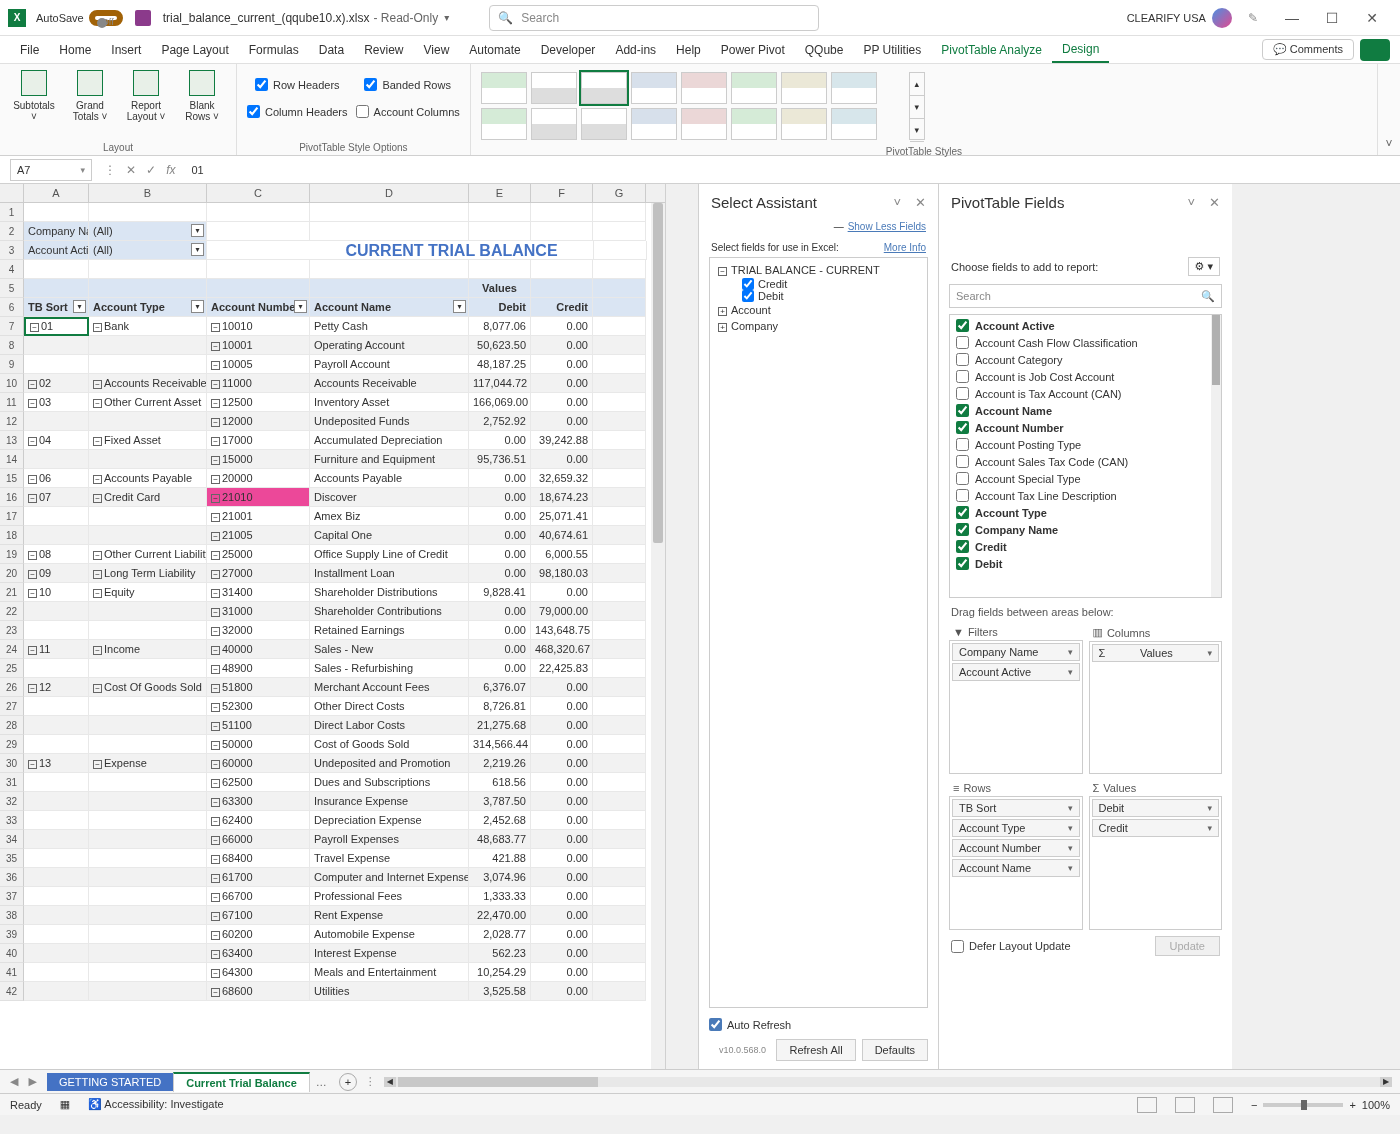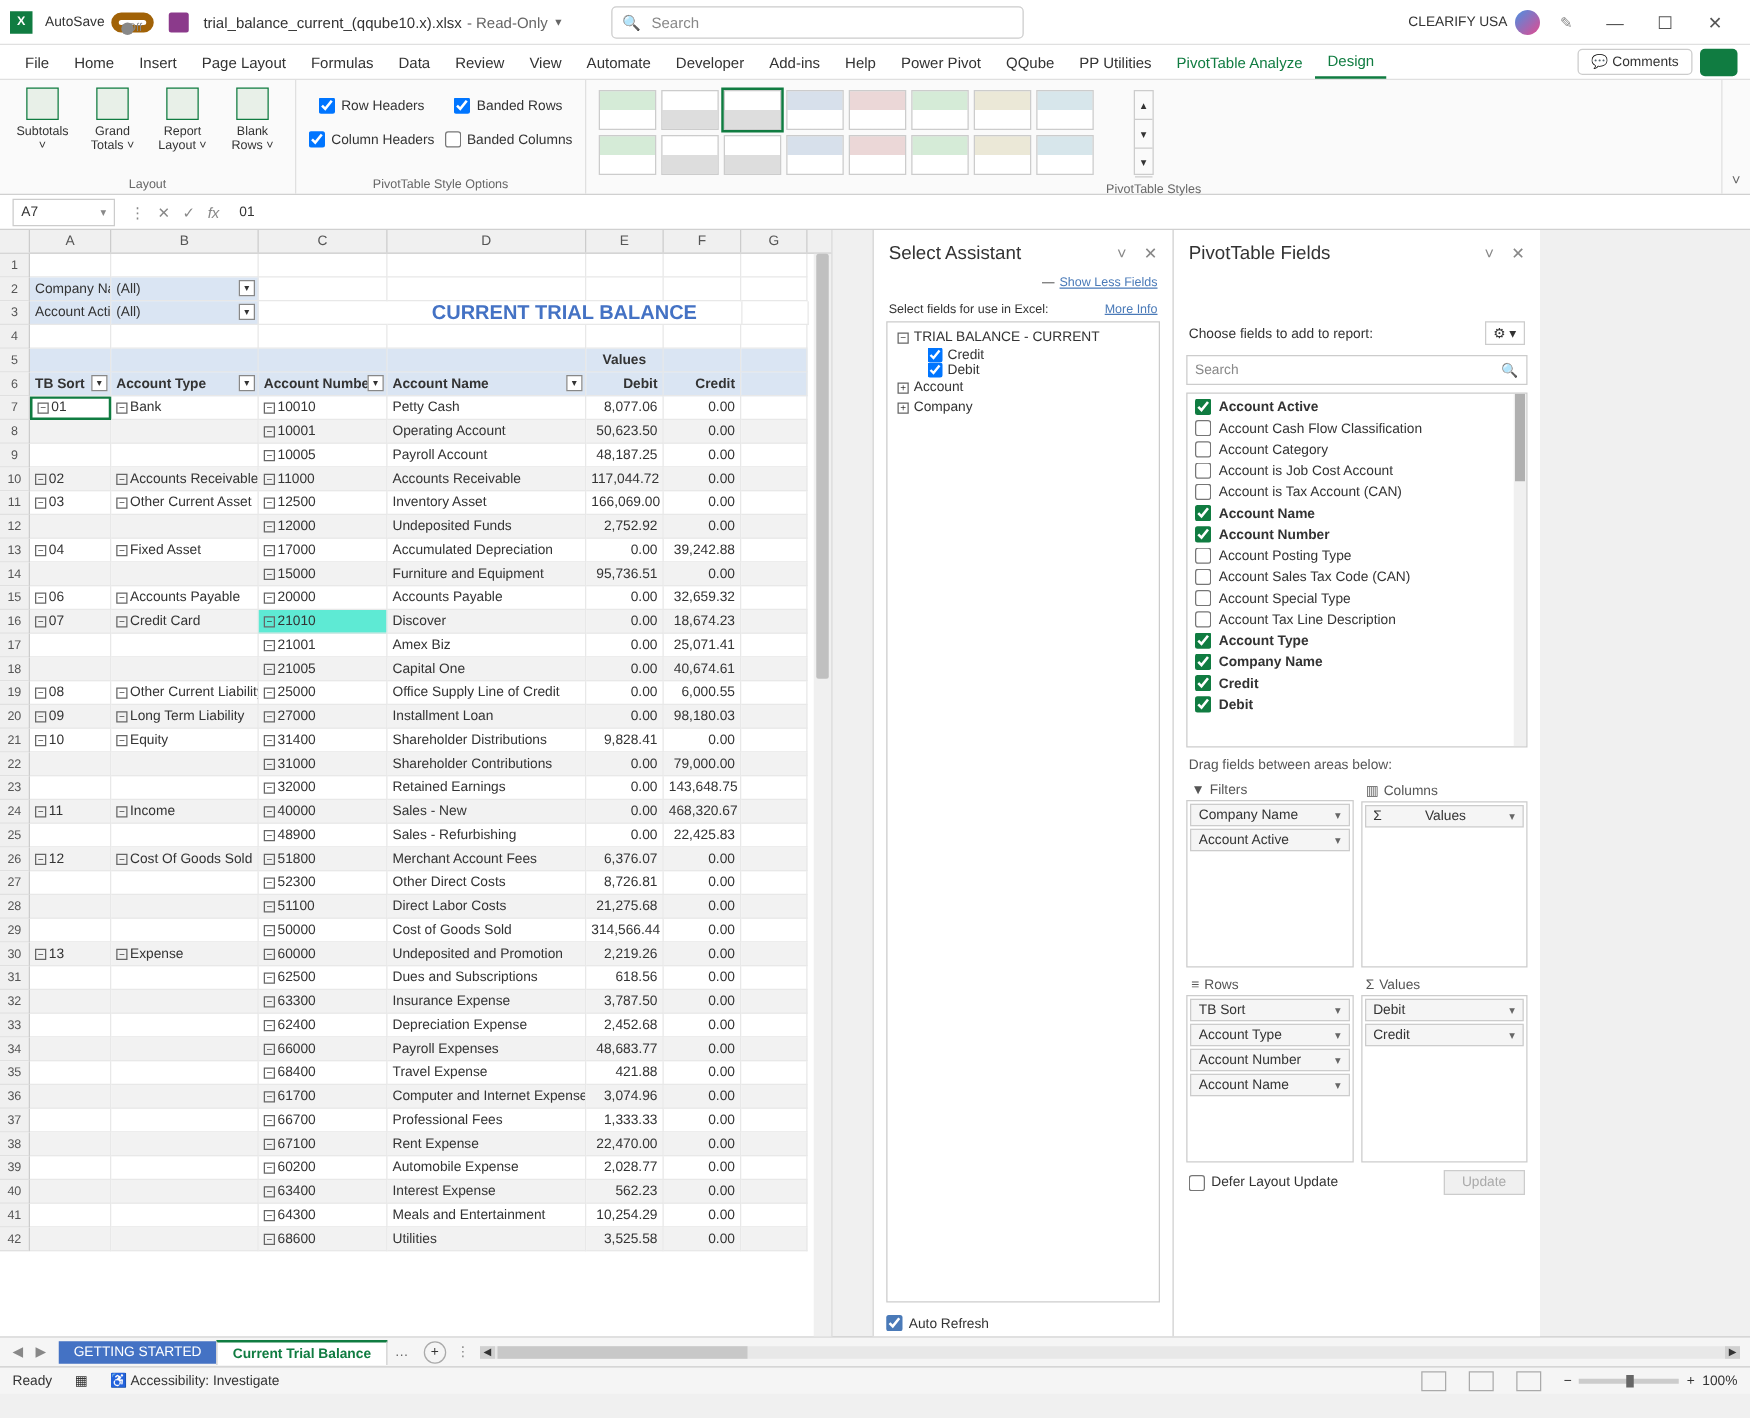--- a/index.html
+++ b/index.html
@@ -231,21 +231,21 @@
             <span>Column Headers</span>
           </label>
       </div>
       <div class="checkbox-stack">
         <label class="chk">
             <input type="checkbox" checked="" style="">
             <span>Banded Rows</span>
           </label>
         <label class="chk">
             <input type="checkbox" style="">
-            <span>Banded Columns</span>
+            <span>Account Columns</span>
           </label>
       </div>
     </div>
     <div class="group-label">PivotTable Style Options</div>
   </div>
   <div class="ribbon-group" style="flex:1">
     <div class="group-body">
       <div class="styles-gallery">
         <div class="swatch c1"></div>
           <div class="swatch"></div>
@@ -451,21 +451,21 @@
             <div class="cell cC"><span class="expand">−</span>20000</div>
             <div class="cell cD">Accounts Payable</div>
             <div class="cell cE">0.00</div>
             <div class="cell cF">32,659.32</div>
             <div class="cell cG"></div>
           </div>
           <div class="grow ">
             <div class="rowh">16</div>
             <div class="cell cA" style="background: rgb(242, 242, 242);"><span class="expand">−</span>07</div>
             <div class="cell cB" style="background: rgb(242, 242, 242);"><span class="expand">−</span>Credit Card</div>
-            <div class="cell cC" style="background: #5eead4;"><span class="expand">−</span>21010</div>
+            <div class="cell cC" style="background: #ec4899;"><span class="expand">−</span>21010</div>
             <div class="cell cD" style="background: rgb(242, 242, 242);">Discover</div>
             <div class="cell cE" style="background: rgb(242, 242, 242);">0.00</div>
             <div class="cell cF" style="background: rgb(242, 242, 242);">18,674.23</div>
             <div class="cell cG" style="background: rgb(242, 242, 242);"></div>
           </div>
           <div class="grow ">
             <div class="rowh">17</div>
             <div class="cell cA"></div>
             <div class="cell cB"></div>
             <div class="cell cC"><span class="expand">−</span>21001</div>
@@ -759,20 +759,27 @@
         </div>
       <div class="tree-node"><span class="tbox">+</span><span>Account</span></div>
       <div class="tree-node"><span class="tbox">+</span><span>Company</span></div>
     </div>
     <div style="padding:4px 10px">
         <label class="chk">
           <input type="checkbox" checked="" style="accent-color: rgb(74, 122, 184);">
           <span>Auto Refresh</span>
         </label>
       </div>
+    <div class="sa-bottom">
+      <span class="sa-version">v10.0.568.0</span>
+      <span style="display:flex; gap:6px">
+        <span class="btn">Refresh All</span>
+        <span class="btn">Defaults</span>
+      </span>
+    </div>
   </div>
 
   <div class="pane pane-pt">
     <div class="pane-header">
       <span>PivotTable Fields</span>
       <span class="icons">
           <span>˅</span>
           <span>✕</span>
         </span>
     </div>

